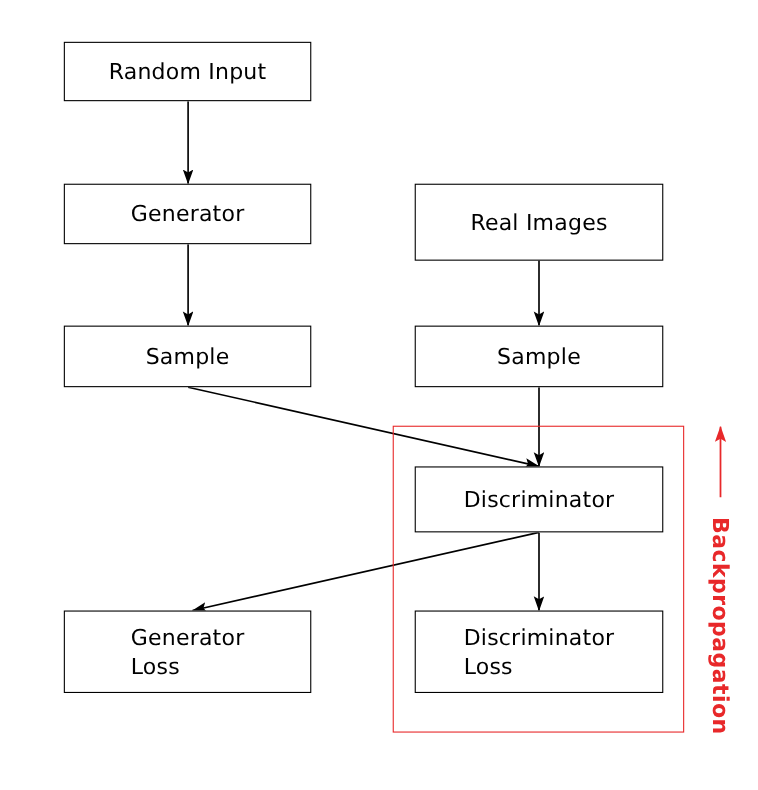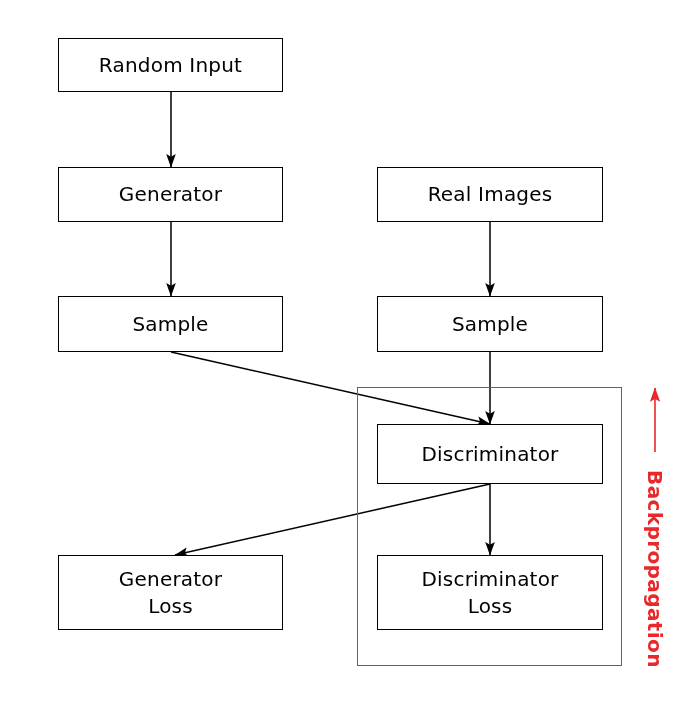--- a/index.html
+++ b/index.html
@@ -27,21 +27,21 @@
     pointer-events: none;
   }
   .node {
     position: absolute;
     box-sizing: border-box;
     border: 1.6px solid #000000;
     background: #ffffff;
     display: flex;
     align-items: center;
     justify-content: center;
-    text-align: center;
+    text-align: left;
     color: #000000;
     font-family: "DejaVu Sans", sans-serif;
     font-size: 20px;
     line-height: 1.32;
     letter-spacing: 0.2px;
     white-space: pre-line;
     z-index: 3;
   }
   .group-box {
     position: absolute;
@@ -89,21 +89,21 @@
     <g id="annotation-arrow">
         <line x1="655" y1="452" x2="655" y2="388" stroke="#e8282a" stroke-width="1.6" marker-end="url(#arrowhead-red)"></line>
       </g>
   </svg>
 
   <div class="group-box" id="group-box" style="left: 357px; top: 387px; width: 265px; height: 279px;"></div>
 
   <div id="nodes-layer">
       <div class="node" style="left: 58px; top: 38px; width: 225px; height: 54px;"><span>Random Input</span></div>
       <div class="node" style="left: 58px; top: 167px; width: 225px; height: 55px;"><span>Generator</span></div>
-      <div class="node" style="left: 377px; top: 167px; width: 226px; height: 55px;"><span>Real Images</span></div>
+      <div class="node" style="left: 377px; top: 167px; width: 226px; height: 70px;"><span>Real Images</span></div>
       <div class="node" style="left: 58px; top: 296px; width: 225px; height: 56px;"><span>Sample</span></div>
       <div class="node" style="left: 377px; top: 296px; width: 226px; height: 56px;"><span>Sample</span></div>
       <div class="node" style="left: 377px; top: 424px; width: 226px; height: 60px;"><span>Discriminator</span></div>
       <div class="node" style="left: 58px; top: 555px; width: 225px; height: 75px;"><span>Generator
 Loss</span></div>
       <div class="node" style="left: 377px; top: 555px; width: 226px; height: 75px;"><span>Discriminator
 Loss</span></div>
     </div>
 
   <div class="vlabel" id="backprop-label" style="left: 667px; top: 470px;">Backpropagation</div>

